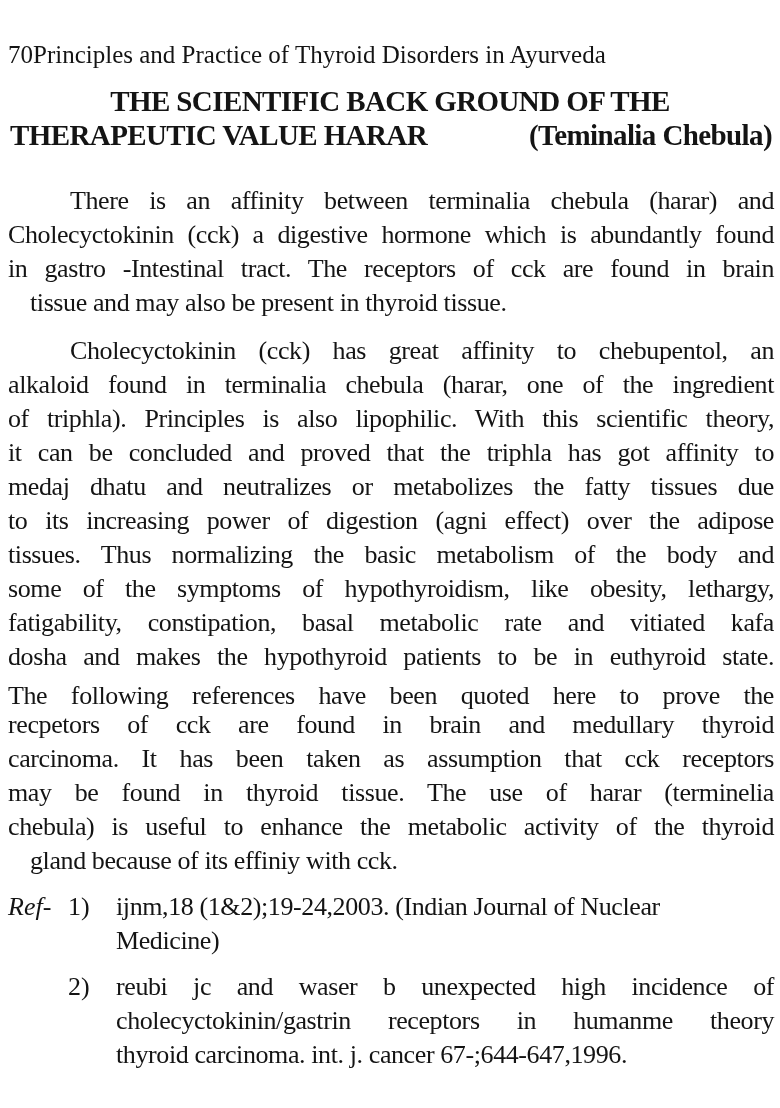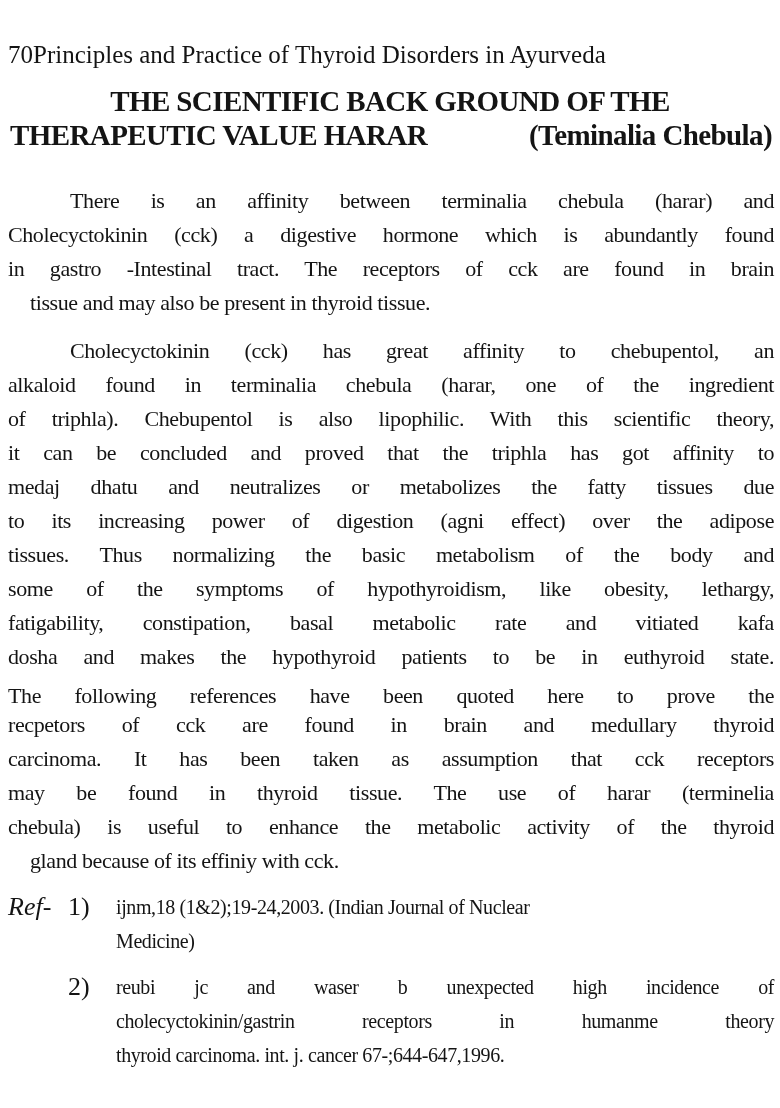--- a/index.html
+++ b/index.html
@@ -44,21 +44,21 @@
       line-height: 34px;
       white-space: nowrap;
       letter-spacing: -0.6px;
     }
     .heading.h1 { top: 84px; text-align: center; }
     .heading.h2 { top: 118px; left: 10px; width: 762px; display: flex; justify-content: space-between; }
     .line {
       position: absolute;
       left: 8px;
       width: 766px;
-      font-size: 22px;
+      font-size: 26px;
       line-height: 34px;
       height: 34px;
       white-space: nowrap;
       text-align: justify;
       text-align-last: justify;
       letter-spacing: -0.4px;
     }
     .line.indent { left: 70px; width: 704px; }
     .line.last { text-align-last: left; margin-left: 22px; }
     .ref-label {
@@ -72,21 +72,21 @@
     .ref-num {
       position: absolute;
       font-size: 26px;
       line-height: 34px;
       white-space: nowrap;
     }
     .ref-line {
       position: absolute;
       left: 116px;
       width: 658px;
-      font-size: 20px;
+      font-size: 26px;
       line-height: 34px;
       white-space: nowrap;
       text-align: justify;
       text-align-last: justify;
       letter-spacing: -0.4px;
     }
     .ref-line.last { text-align-last: left; }
   </style>
 </head>
 <body>
@@ -106,21 +106,21 @@
   <div>
     <div class="line indent" style="top:184px">There is an affinity between terminalia chebula (harar) and</div>
     <div class="line" style="top:218px">Cholecyctokinin (cck) a digestive hormone which is abundantly found</div>
     <div class="line" style="top:252px">in gastro -Intestinal tract. The receptors of cck are found in brain</div>
     <div class="line last" style="top:286px">tissue and may also be present in thyroid tissue.</div>
   </div>
 
   <div>
     <div class="line indent" style="top:334px">Cholecyctokinin (cck) has great affinity to chebupentol, an</div>
     <div class="line" style="top:368px">alkaloid found in terminalia chebula (harar, one of the ingredient</div>
-    <div class="line" style="top:402px">of triphla). Chebupentol is also lipophilic. With this scientific theory,</div>
+    <div class="line" style="top:402px">of triphla). Principles is also lipophilic. With this scientific theory,</div>
     <div class="line" style="top:436px">it can be concluded and proved that the triphla has got affinity to</div>
     <div class="line" style="top:470px">medaj dhatu and neutralizes or metabolizes the fatty tissues due</div>
     <div class="line" style="top:504px">to its increasing power of digestion (agni effect) over the adipose</div>
     <div class="line" style="top:538px">tissues. Thus normalizing the basic metabolism of the body and</div>
     <div class="line" style="top:572px">some of the symptoms of hypothyroidism, like obesity, lethargy,</div>
     <div class="line" style="top:606px">fatigability, constipation, basal metabolic rate and vitiated kafa</div>
     <div class="line" style="top:640px">dosha and makes the hypothyroid patients to be in euthyroid state.</div>
     <div class="line" style="top:679px">The following references have been quoted here to prove the</div>
     <div class="line" style="top:708px">recpetors of cck are found in brain and medullary thyroid</div>
     <div class="line" style="top:742px">carcinoma. It has been taken as assumption that cck receptors</div>

